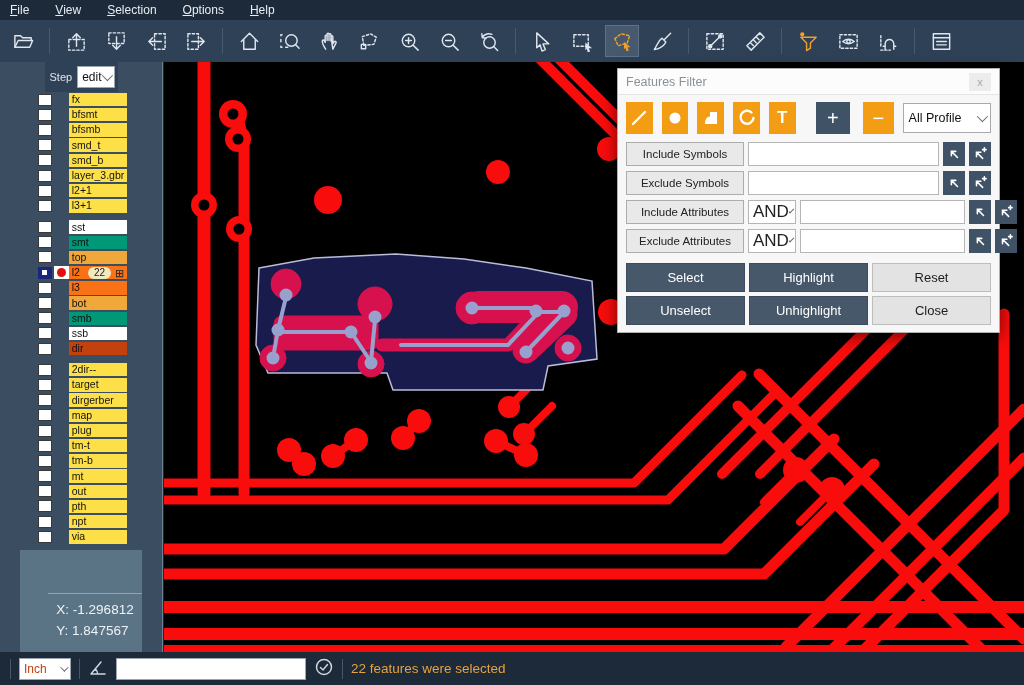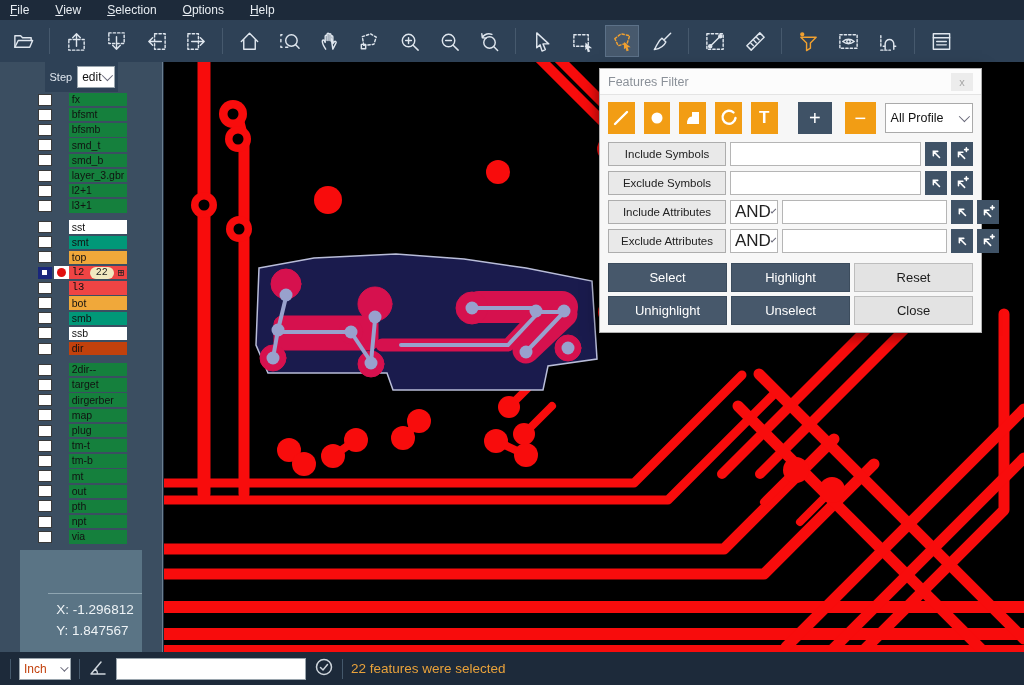--- a/index.html
+++ b/index.html
@@ -40,34 +40,34 @@
   .layer-row { height:15.2px; display:flex; align-items:center; }
   .cb { width:14px; height:12px; background:#fff; border:1.6px solid #3a3a3a; margin-left:5px; flex:none;
         display:flex; align-items:center; justify-content:center; }
   .cb.checked { background:#19267c; border-color:#19267c; }
   .cb.checked::after { content:""; width:5px; height:5px; background:#fff; }
   .ind { width:15px; height:13px; margin-left:2px; flex:none; display:flex; align-items:center; justify-content:center; }
   .ind.active { background:#fff; }
   .ind.active::after { content:""; width:9px; height:9px; border-radius:50%; background:#e01010; }
   .lab { flex:1; height:13.4px; margin-right:2px; font-size:10.5px; color:#111; padding:0 3px;
          display:flex; align-items:center; line-height:13px; white-space:nowrap; }
-  .c-teal { background:#15803d; } .c-white { background:#ffffff; } .c-green { background:#019878; }
-  .c-orange { background:#f0a83a; } .c-gold { background:#ef4444;font-family:Liberation Mono, monospace; } .c-gray { background:#c2410c; }
+  .c-teal { background:#fde047; } .c-white { background:#ffffff; } .c-green { background:#019878; }
+  .c-orange { background:#f0a83a; } .c-gold { background:#f97316; } .c-gray { background:#c2410c; }
   .badge { margin-left:auto; background:#f1e9c0; border-radius:8px; padding:0 6px; font-size:10px;
            color:#222; line-height:12px; }
   .gridico { margin-left:4px; font-size:11px; color:#222; line-height:12px; }
   .sidebar-footer { flex:1; background:#5a7485; display:flex; flex-direction:column; justify-content:flex-end;padding-left:28px; }
   .coords { border-top:1px solid #8fa5b1; padding:6px 8px 10px 8px; color:#eef3f6; font-size:13.5px; line-height:1.55; }
 
   
   .canvas { position:absolute; left:164px; top:62px; right:0; bottom:33px; background:#000; overflow:hidden; }
   .canvas svg { width:100%; height:100%; display:block; }
 
   
-  .dialog { position:absolute; left:599px; top:68px; width:383px; height:265px; background:#f7f7f7;
+  .dialog { position:absolute; left:617px; top:68px; width:383px; height:265px; background:#f7f7f7;
             border:1px solid #b0b0b0; box-shadow:0 3px 14px rgba(0,0,0,.55); display:flex; flex-direction:column; }
   .dlg-title { height:26px; background:#fcfcfc; display:flex; align-items:center; padding:0 8px;
                color:#8b9199; font-size:12.5px; border-bottom:1px solid #e4e4e4; }
   .dlg-close { margin-left:auto; width:22px; height:18px; background:#ececec; border:none; color:#a7a7a7;
                font-size:11px; line-height:16px; }
   .dlg-body { flex:1; padding:7px 8px; display:flex; flex-direction:column; }
   .shape-row { display:flex; align-items:center; gap:9px; margin-bottom:8px; }
   .shape-btn { width:28px; height:32px; border:none; background:#f29d14; color:#fff; display:flex;
                align-items:center; justify-content:center; }
   .shape-btn svg { width:18px; height:18px; stroke:#fff; fill:none; stroke-width:2.4; stroke-linecap:round; }
@@ -641,22 +641,22 @@
               <svg viewBox="0 0 16 16">
                 <path d="M11 13 L4 6 M4 11 V6 H9 M11 3 h4 M13 1 v4"></path>
               </svg>
             </button>
           </div>
         </div>
       <div class="action-grid">
           <button class="act dark">Select</button>
           <button class="act dark">Highlight</button>
           <button class="act light">Reset</button>
+          <button class="act dark">Unselect</button>
           <button class="act dark">Unhighlight</button>
-          <button class="act dark">Unselect</button>
           <button class="act light">Close</button>
         </div>
     </div>
   </div>
 
   <div class="statusbar">
     <span class="ssep"></span>
     <div class="unit-sel">
       <span>Inch</span>
       <i class="chev"></i>

